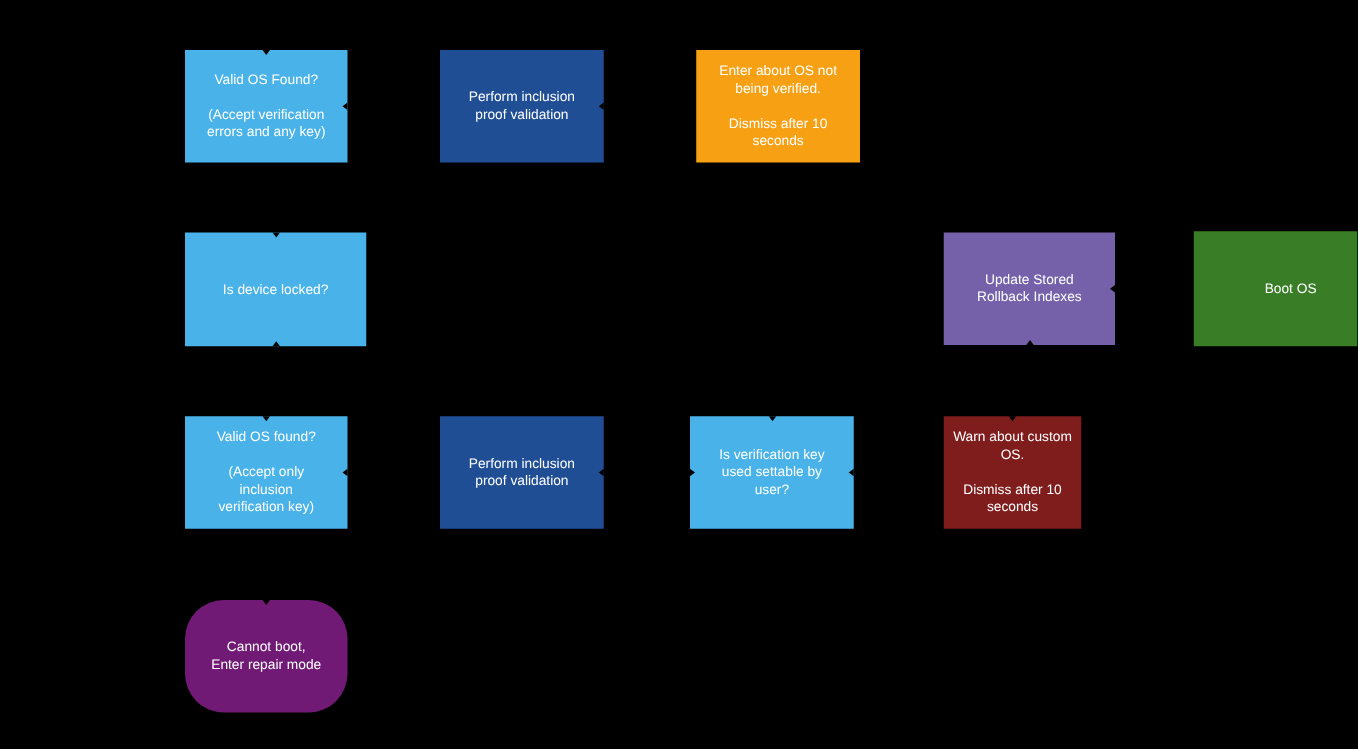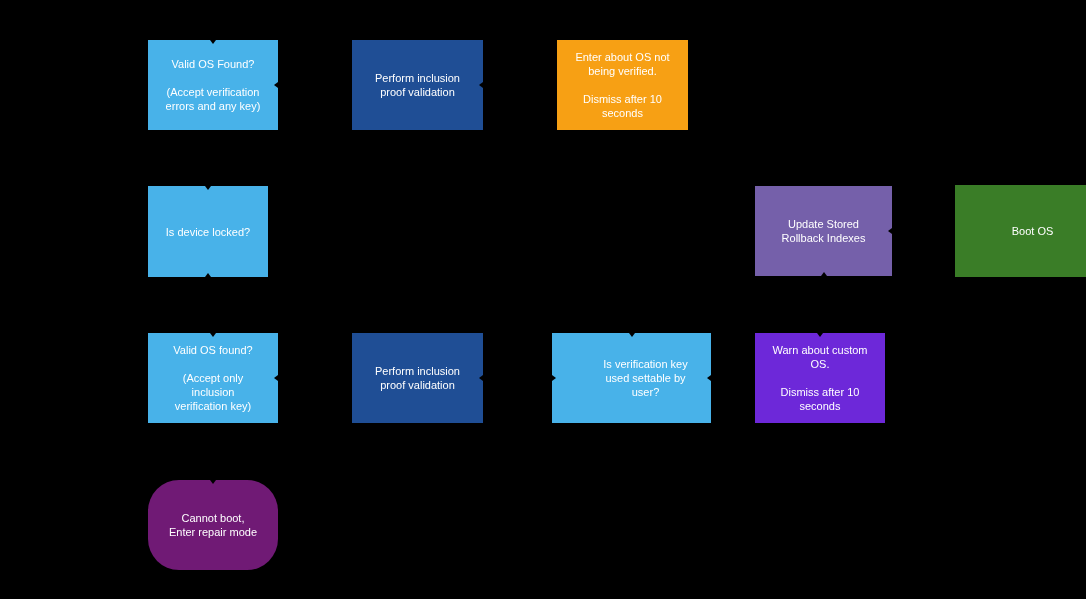--- a/index.html
+++ b/index.html
@@ -59,21 +59,21 @@
     </div>
     <div class="node" style="left: 557px; top: 40px; width: 131px; height: 90px; background: rgb(247, 160, 20); color: rgb(255, 255, 255);">
       <div class="node-text">
         <div class="line">Enter about OS not</div>
         <div class="line">being verified.</div>
         <div class="line">&nbsp;</div>
         <div class="line">Dismiss after 10</div>
         <div class="line">seconds</div>
       </div>
     </div>
-    <div class="node" style="left: 148px; top: 186px; width: 120px; height: 91px; background: rgb(72, 178, 233); color: rgb(255, 255, 255);">
+    <div class="node" style="left: 148px; top: 186px; width: 145px; height: 91px; background: rgb(72, 178, 233); color: rgb(255, 255, 255);">
       <div class="node-text">
         <div class="line">Is device locked?</div>
       </div>
     <span class="notch notch-top"></span>
       <span class="notch notch-bottom"></span>
     </div>
     <div class="node" style="left: 755px; top: 186px; width: 137px; height: 90px; background: rgb(117, 96, 170); color: rgb(255, 255, 255);">
       <div class="node-text">
         <div class="line">Update Stored</div>
         <div class="line">Rollback Indexes</div>
@@ -97,31 +97,31 @@
     <span class="notch notch-top"></span>
       <span class="notch notch-right"></span>
     </div>
     <div class="node" style="left: 352px; top: 333px; width: 131px; height: 90px; background: rgb(31, 78, 149); color: rgb(255, 255, 255);">
       <div class="node-text">
         <div class="line">Perform inclusion</div>
         <div class="line">proof validation</div>
       </div>
     <span class="notch notch-right"></span>
     </div>
-    <div class="node" style="left: 552px; top: 333px; width: 131px; height: 90px; background: rgb(72, 178, 233); color: rgb(255, 255, 255); padding-left: 28px;">
+    <div class="node" style="left: 552px; top: 333px; width: 131px; height: 90px; background: rgb(72, 178, 233); color: rgb(255, 255, 255);">
       <div class="node-text">
         <div class="line">Is verification key</div>
         <div class="line">used settable by</div>
         <div class="line">user?</div>
       </div>
     <span class="notch notch-left"></span>
       <span class="notch notch-top"></span>
       <span class="notch notch-right"></span>
     </div>
-    <div class="node" style="left: 755px; top: 333px; width: 130px; height: 90px; background: #6d28d9; color: rgb(255, 255, 255);">
+    <div class="node" style="left: 755px; top: 333px; width: 110px; height: 90px; background: #7f1d1d; color: rgb(255, 255, 255);">
       <div class="node-text">
         <div class="line">Warn about custom</div>
         <div class="line">OS.</div>
         <div class="line">&nbsp;</div>
         <div class="line">Dismiss after 10</div>
         <div class="line">seconds</div>
       </div>
     <span class="notch notch-top"></span>
     </div>
     <div class="node" style="left: 148px; top: 480px; width: 130px; height: 90px; background: #701a75; color: rgb(255, 255, 255); border-radius: 31px;">

